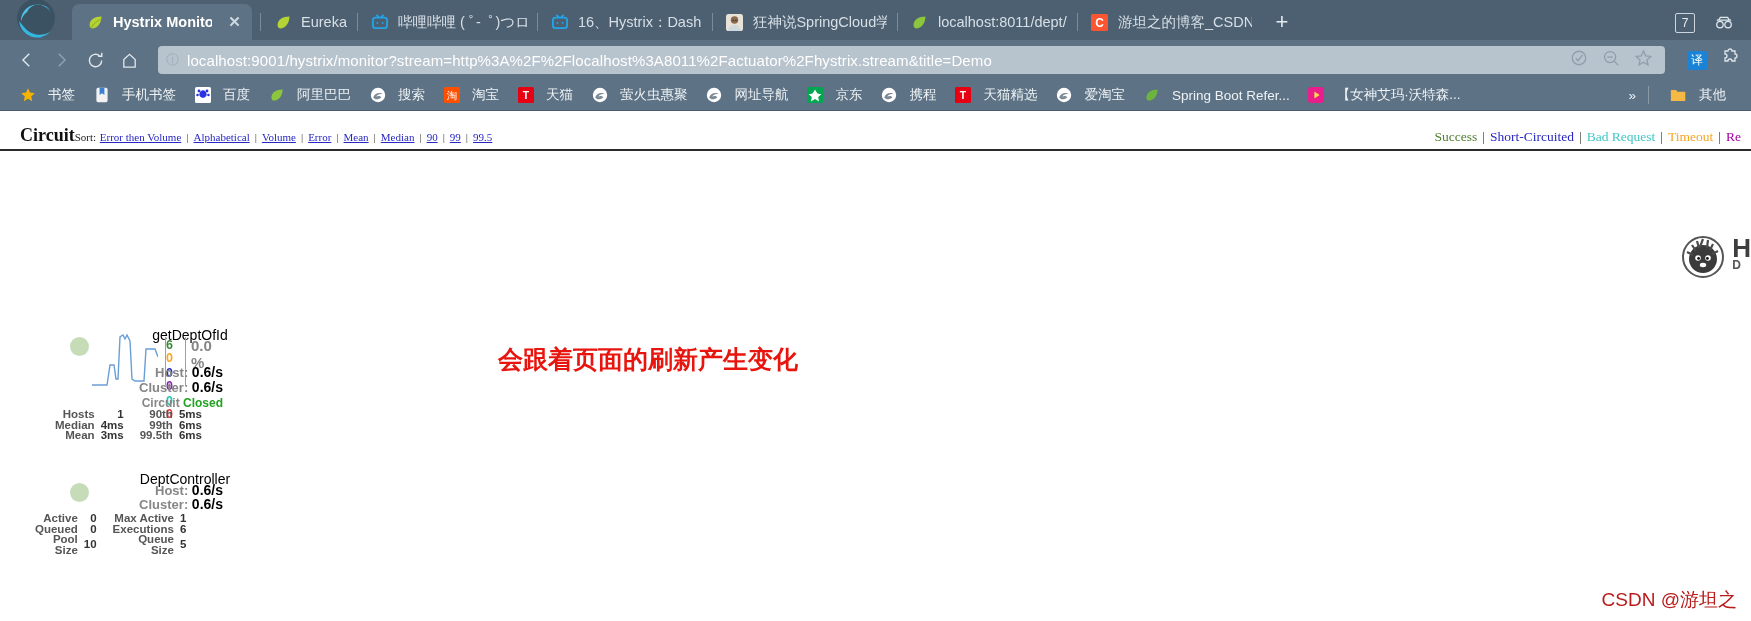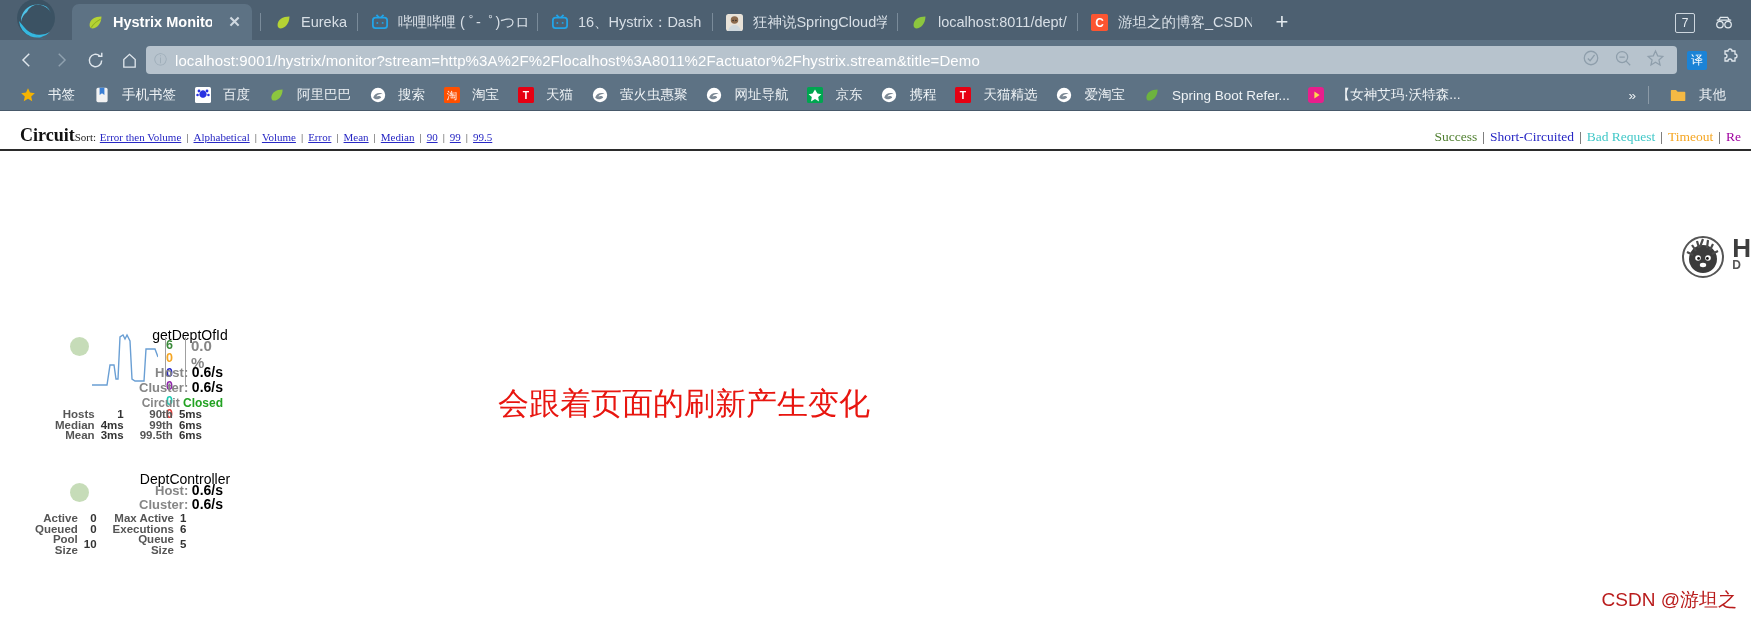--- a/index.html
+++ b/index.html
@@ -48,21 +48,21 @@
   .tab-count { border:1.5px solid #cdd6de; color:#e6ecf1; font-size:12px; width:20px; height:20px;
                display:flex; align-items:center; justify-content:center; border-radius:2px;}
 
   
   .navbar { height: 40px; display:flex; align-items:center; gap:0px; padding: 0 10px; background:#5d7284; }
   .navbtn { width:34px; height:34px; display:flex; align-items:center; justify-content:center;
             color:#dde4ea; }
   .navbtn.dim { color:#92a3b1; }
   .omnibox {
     flex: 1 1 auto; height: 28px; background:#b7c3cd; border-radius: 4px;
-    display:flex; align-items:center; padding: 0 8px; gap:8px; margin: 0 0;
+    display:flex; align-items:center; padding: 0 8px; gap:8px; margin: 0 12px;
     min-width:0;
   }
   .omnibox .info-icon { color:#9dacb8; font-size:13px; flex:0 0 auto;}
   .url { color:#ffffff; font-size:15px; white-space:nowrap; overflow:hidden;
          text-overflow:clip; flex:1 1 auto; letter-spacing:0.1px;}
   .omni-right { display:flex; align-items:center; gap:14px; padding-right:4px; flex:0 0 auto;}
   .omni-right .oi { color:#8e9eab; }
   .navbar-right { display:flex; align-items:center; gap:14px; padding-left:10px;}
   .transbadge { background:#1b83d6; color:#fff; font-size:12px; padding:1px 4px; border-radius:2px;}
 
@@ -111,22 +111,22 @@
   .circuit-state { position:absolute; font-size:12px; color:#868686; font-weight:bold;}
   .circuit-state .closed { color:#23a223; }
   .tbl { position:absolute; font-size:11.5px; color:#555; font-weight:bold; line-height:10.5px; }
   .tbl td { padding: 0 0 0 0; font-weight:bold; }
   .tbl td.lbl { text-align:right; padding-right:6px; color:#555;}
   .tbl td.val { text-align:right; padding-right:16px; color:#333;}
   .tbl td.lbl2 { text-align:right; padding-right:6px; color:#555;}
   .tbl td.val2 { text-align:right; color:#333;}
 
   .annotation {
-    position:absolute; color:#e8150f; font-size:31px; font-weight:normal;
-    font-family:"DejaVu Sans", sans-serif; white-space:nowrap;margin-top:40px;
+    position:absolute; color:#e8150f; font-size:25px; font-weight:bold;
+    font-family:"DejaVu Sans", sans-serif; white-space:nowrap;
   }
   .hx-logo { position:absolute; right: 0px; top: 123px; display:flex; align-items:center; gap:6px;}
   .hx-logo-text { color:#3e3e3e; font-size:26px; font-weight:bold; line-height:17px; }
   .hx-logo-text small { display:block; font-size:12px; font-weight:bold; color:#555;}
   .watermark { position:absolute; right:14px; bottom:8px; color:#b91c1c; font-size:19px; }
   .spark { position:absolute; }
 </style>
 </head>
 <body>
 

